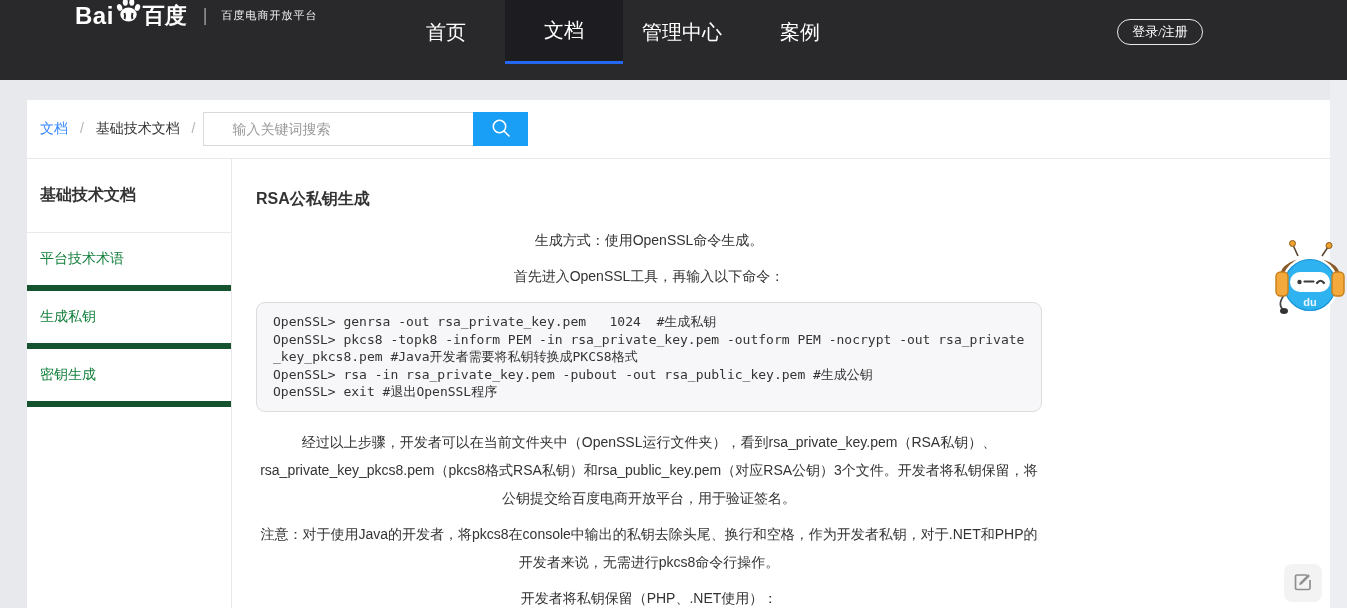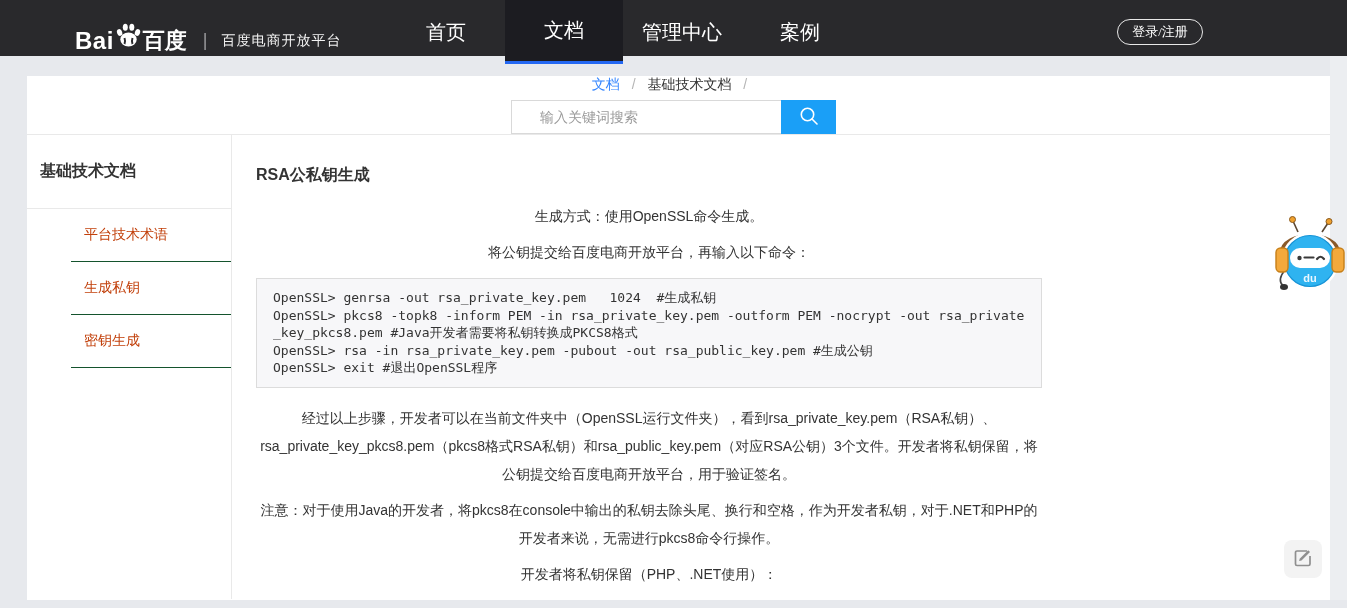--- a/index.html
+++ b/index.html
@@ -1,70 +1,70 @@
 <!DOCTYPE html>
 <html><head>
 <meta charset="utf-8">
 <style>
   * { margin:0; padding:0; box-sizing:border-box; }
   html,body { width:1347px; height:608px; overflow:hidden; background:#e7e9ed;
     font-family:"Liberation Sans","DejaVu Sans",sans-serif; }
 
   
-  .navbar { position:relative; width:100%; height:56px; background:#29292c; color:#fff;
-    display:flex; align-items:flex-end; z-index:5; }
+  .navbar { position:relative; width:100%; height:80px; background:#29292c; color:#fff;
+    display:flex; align-items:flex-start; z-index:5; }
   .logo { display:flex; align-items:center; margin-left:75px; cursor:pointer; }
   .logo-bai { font-size:24px; font-weight:bold; letter-spacing:0.5px; }
   .paw { margin:0 1px; position:relative; top:-3px; }
   .logo-cn { font-size:22px; font-weight:bold; }
   .logo-divider { color:#9a9a9e; font-size:18px; margin:0 14px 0 16px; font-weight:200; }
-  .logo-site { font-size:14px; color:#f2f2f2; letter-spacing:1px; }
+  .logo-site { font-size:11px; color:#f2f2f2; letter-spacing:1px; }
 
   .nav-tabs { position:absolute; left:387px; top:0; height:64px; display:flex; }
   .tab { width:118px; height:64px; line-height:64px; text-align:center; font-size:20px;
     color:#fff; text-decoration:none; cursor:pointer; }
   .tab.active { background:#1c1c21; border-bottom:3px solid #2468f2; line-height:61px; }
 
   .login-btn { position:absolute; right:144px; top:19px; width:86px; height:26px;
     background:transparent; border:1px solid #e8e8e8; border-radius:13px; color:#fff;
     font-size:13px; cursor:pointer; font-family:Liberation Serif, serif; }
 
   
   .page { position:relative; width:100%; height:544px; }
   .card { position:absolute; left:27px; top:20px; width:1303px; height:524px;
     background:#fff; overflow:hidden; }
   .scroll-strip { position:absolute; right:0; top:0; width:17px; height:544px;
     background:#eceef1; cursor:pointer; }
 
   
   .breadcrumb-row { height:59px; border-bottom:1px solid #e9e9e9; display:flex;
-    align-items:center; justify-content:space-between; padding:0 23px 0 13px;flex-direction:column; }
+    align-items:center; padding:0 23px 0 13px; }
   .breadcrumb { font-size:14px; color:#333; }
   .breadcrumb a { color:#3385ff; text-decoration:none; cursor:pointer; }
   .breadcrumb .sep { color:#b5b5b5; margin:0 8px; }
 
   .search { display:flex; }
   .search input { width:270px; height:34px; border:1px solid #d9d9d9; border-right:none;
     padding:0 28px; font-size:14px; color:#333; outline:none; font-family:inherit; }
   .search input::placeholder { color:#9b9b9b; }
   .search-btn { width:55px; height:34px; background:#1a9ff7; border:none; cursor:pointer;
     display:flex; align-items:center; justify-content:center; }
 
   
   .body-row { display:flex; height:464px; }
   .sidebar { width:205px; border-right:1px solid #e9e9e9; flex-shrink:0; }
   .sidebar-title { font-size:16px; font-weight:bold; color:#333; padding:26px 13px;
     border-bottom:1px solid #e9e9e9; }
-  .side-item { display:block; font-size:14px; color:#c2410c; padding:17px 13px;
-    border-bottom:1px solid #14532d; text-decoration:none; cursor:pointer;margin-left:44px; }
+  .side-item { display:block; font-size:14px; color:#15803d; padding:17px 13px;
+    border-bottom:6px solid #14532d; text-decoration:none; cursor:pointer; }
 
   .content { flex:1; padding:22px 0 0 24px; overflow:hidden; }
   .content h1 { font-size:16px; font-weight:bold; color:#333; margin:8px 0 16px; }
   .content p { font-size:14px; color:#333; line-height:28px; margin:8px 0; max-width:786px;text-align:center; }
-  .code { width:786px; background:#f7f7f9; border:1px solid #dcdcdc; border-radius:0;
+  .code { width:786px; background:#f7f7f9; border:1px solid #dcdcdc; border-radius:9px;
     padding:10px 16px; font-family:"DejaVu Sans Mono","Liberation Mono",monospace;
     font-size:13px; line-height:17.5px; color:#333; white-space:pre-wrap;
     word-break:break-all; margin:12px 0 16px; }
 
   
   .mascot { position:absolute; right:2px; top:158px; width:70px; height:86px; cursor:pointer; z-index:6; }
   .edit-fab { position:absolute; right:25px; top:484px; width:38px; height:38px;
     background:#f3f3f3; border:none; border-radius:8px; cursor:pointer;
     display:flex; align-items:center; justify-content:center; z-index:6; }
 </style>
@@ -126,21 +126,21 @@
       <aside class="sidebar">
         <div class="sidebar-title">基础技术文档</div>
         <a class="side-item">平台技术术语</a>
         <a class="side-item">生成私钥</a>
         <a class="side-item">密钥生成</a>
       </aside>
 
       <main class="content">
         <h1>RSA公私钥生成</h1>
         <p>生成方式：使用OpenSSL命令生成。</p>
-        <p>将公钥提交给百度电商开放平台，再输入以下命令：</p>
+        <p>首先进入OpenSSL工具，再输入以下命令：</p>
         <pre class="code">OpenSSL&gt; genrsa -out rsa_private_key.pem   1024  #生成私钥
 OpenSSL&gt; pkcs8 -topk8 -inform PEM -in rsa_private_key.pem -outform PEM -nocrypt -out rsa_private_key_pkcs8.pem #Java开发者需要将私钥转换成PKCS8格式
 OpenSSL&gt; rsa -in rsa_private_key.pem -pubout -out rsa_public_key.pem #生成公钥
 OpenSSL&gt; exit #退出OpenSSL程序</pre>
         <p>经过以上步骤，开发者可以在当前文件夹中（OpenSSL运行文件夹），看到rsa_private_key.pem（RSA私钥）、rsa_private_key_pkcs8.pem（pkcs8格式RSA私钥）和rsa_public_key.pem（对应RSA公钥）3个文件。开发者将私钥保留，将公钥提交给百度电商开放平台，用于验证签名。</p>
         <p>注意：对于使用Java的开发者，将pkcs8在console中输出的私钥去除头尾、换行和空格，作为开发者私钥，对于.NET和PHP的开发者来说，无需进行pkcs8命令行操作。</p>
         <p>开发者将私钥保留（PHP、.NET使用）：</p>
 
       </main>
     </div>

